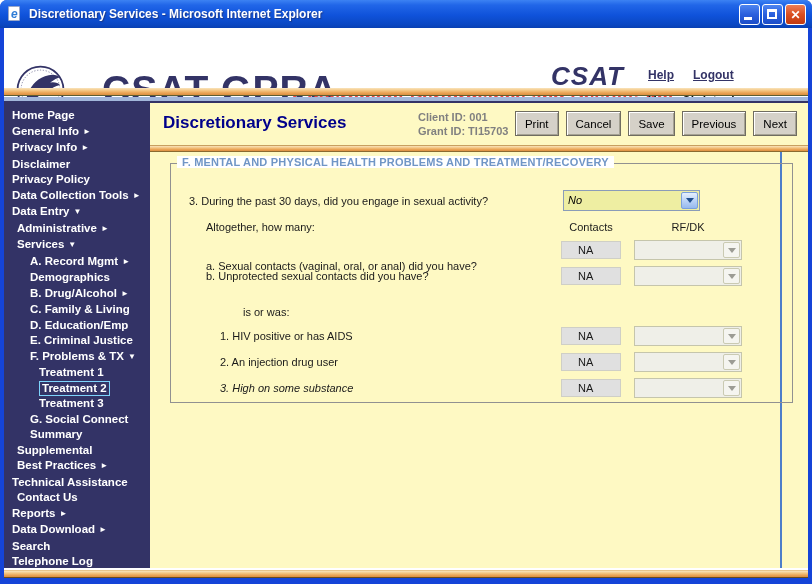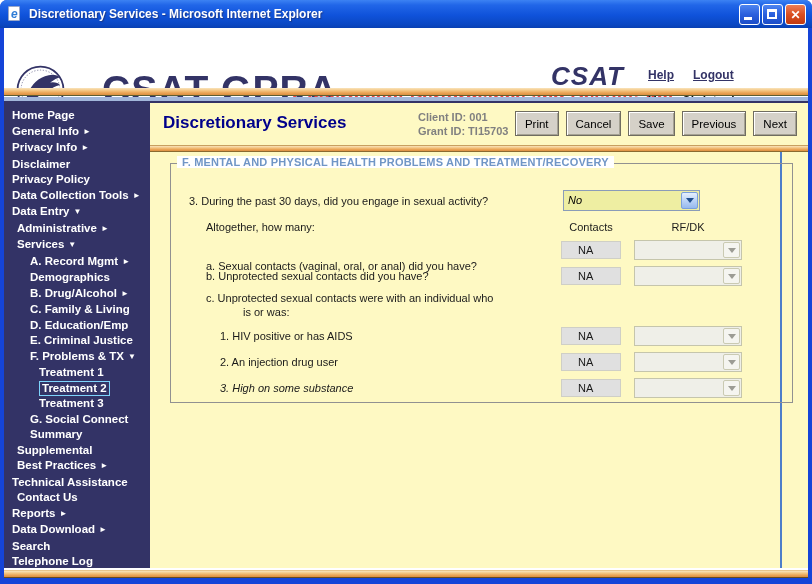--- a/index.html
+++ b/index.html
@@ -235,21 +235,20 @@
 
           <div class="flabel" style="left:35px; top:106px;">b. Unprotected sexual contacts did you have?</div>
           <div class="na-field" style="left:390px; top:103px;">NA</div>
           <div class="select-dis" style="left:463px; top:102px;">
             <span class="val"></span>
             <span class="arrow-btn">
                 <span class="chev"></span>
               </span>
           </div>
 
-          <div class="flabel" style="left:35px; top:128px;">c. Unprotected sexual contacts were with an individual who</div>
           <div class="flabel" style="left:49px; top:142px;padding-left:23px;">is or was:</div>
 
           <div class="flabel" style="left:49px; top:166px;">1. HIV positive or has AIDS</div>
           <div class="na-field" style="left:390px; top:163px;">NA</div>
           <div class="select-dis" style="left:463px; top:162px;">
             <span class="val"></span>
             <span class="arrow-btn">
                 <span class="chev"></span>
               </span>
           </div>

